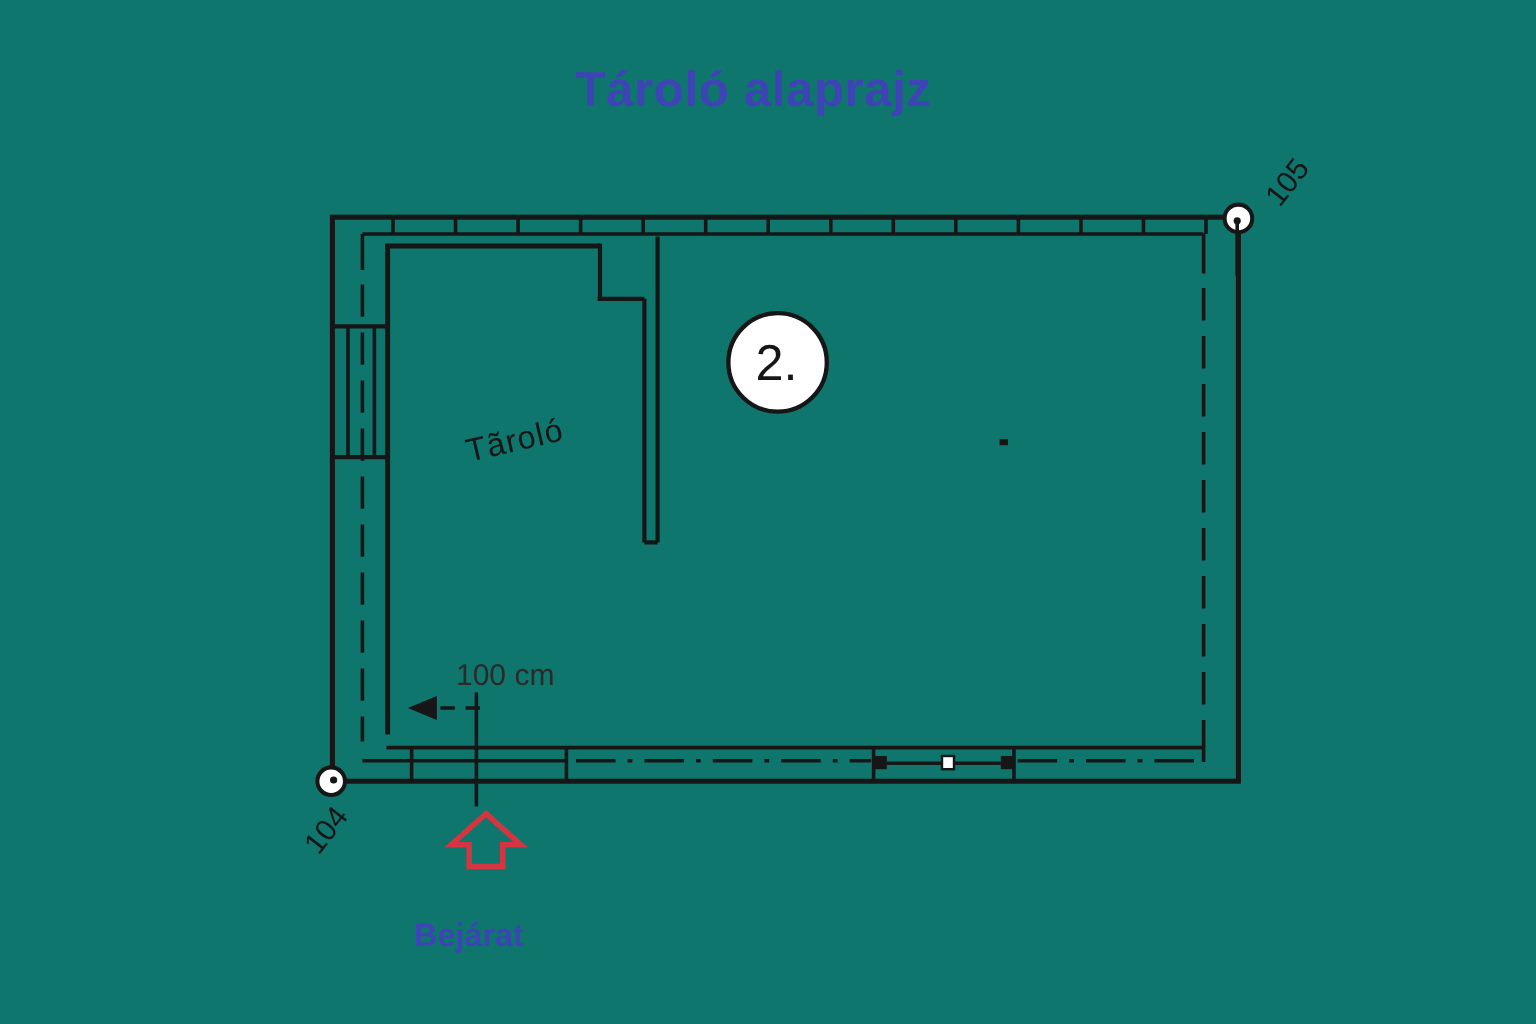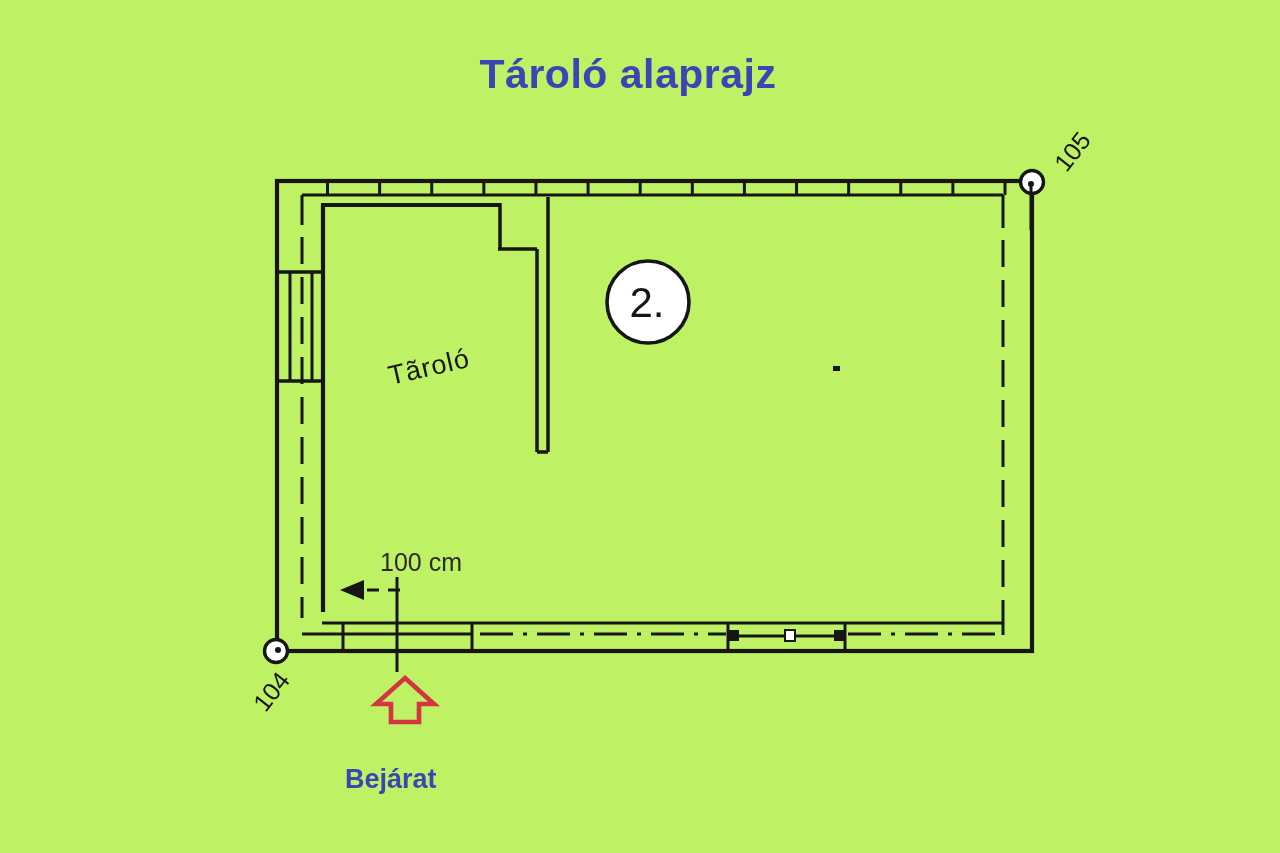--- a/index.html
+++ b/index.html
@@ -1,19 +1,19 @@
 <!DOCTYPE html>
 <html style="--title-blue: #3e44b5; --entrance-arrow-red: #d43540; --line-black: #161616; --dim-text: #2a2a2a;"><head>
 <meta charset="utf-8">
 <style>
   html,body{margin:0;padding:0;background:#ffffff;}
   .stage{
     position:relative;
     width:1280px;height:853px;
-    background:#bef264;
+    background:#0f766e;
     overflow:hidden;
     font-family:"Liberation Sans", sans-serif;
   }
   svg text{font-family:"Liberation Sans", sans-serif;}
   .title-text{
     font-size:41px;font-weight:bold;
     fill:var(--title-blue,#3e44b5);
     letter-spacing:0.5px;
   }
   .room-text{font-size:27px;fill:var(--line-black,#161616);letter-spacing:1px;}

